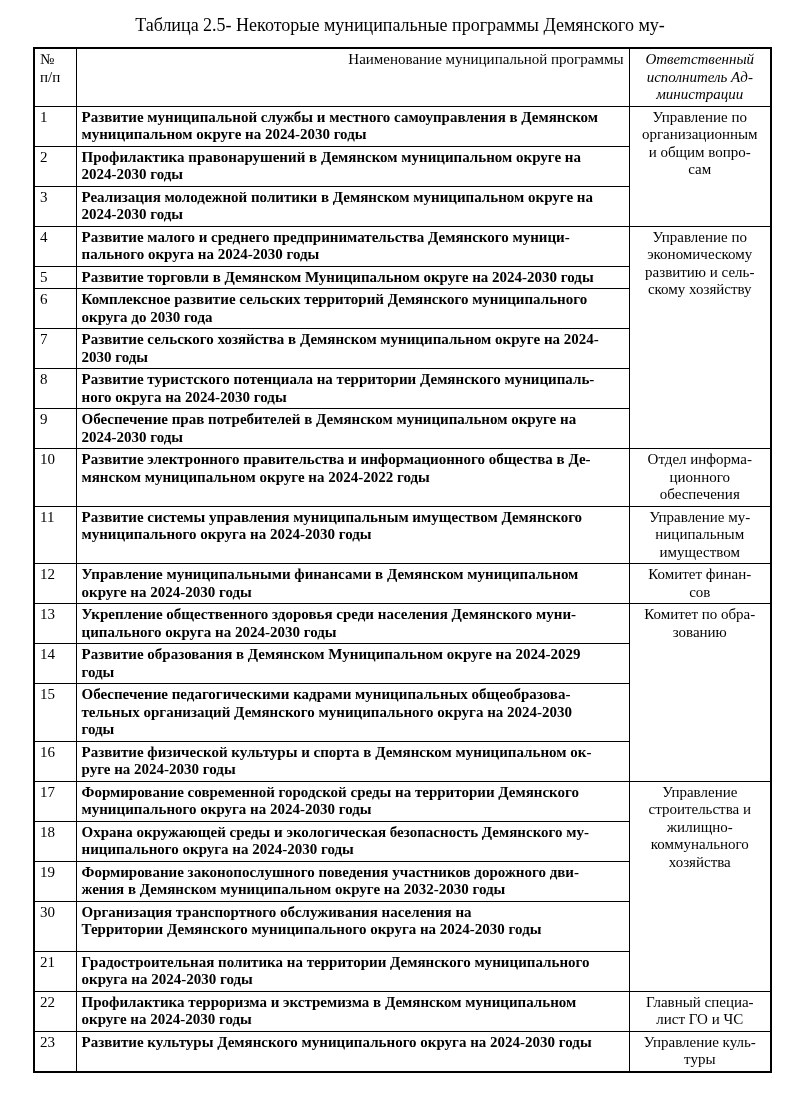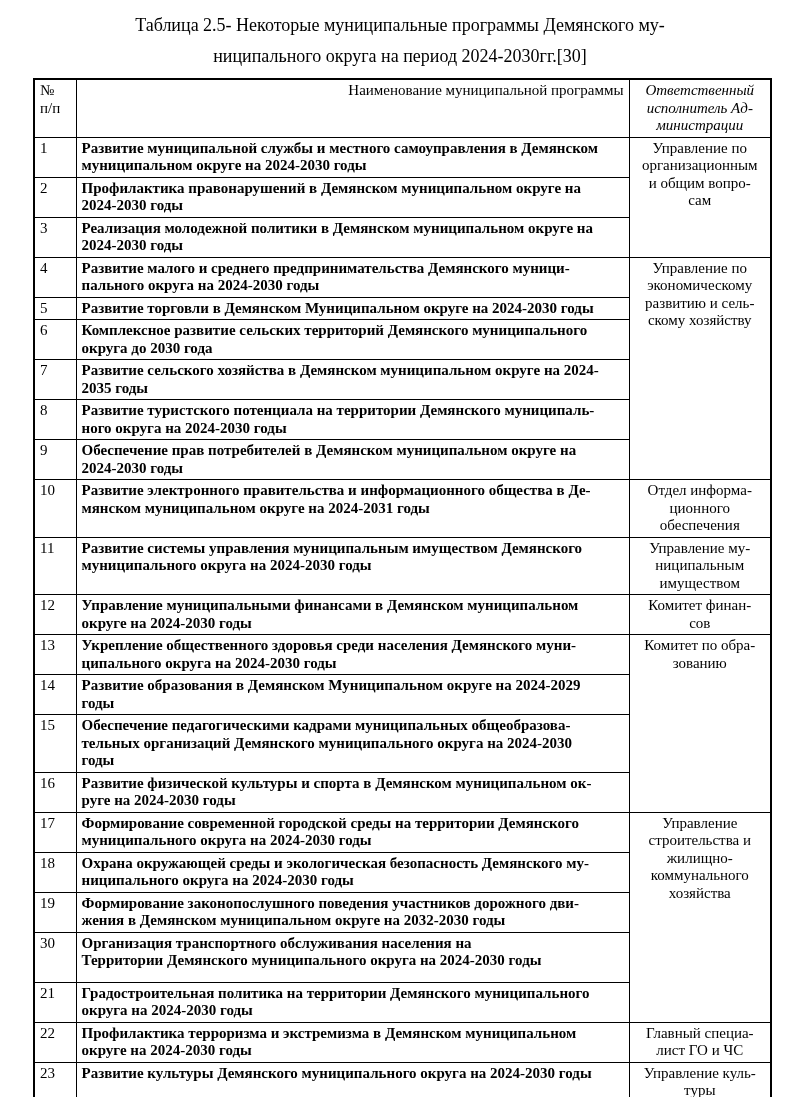--- a/index.html
+++ b/index.html
@@ -52,21 +52,20 @@
   td.exec   { text-align: center; }
   td.pad-extra { padding-bottom: 12px; }
 </style>
 </head>
 <body>
 
 <div class="page">
 
   <div class="caption">
     <div>Таблица 2.5- Некоторые муниципальные программы Демянского му-</div>
-    <div>ниципального округа на период 2024-2030гг.[30]</div>
   </div>
 
   <table class="programs">
     <colgroup>
       <col class="c-num">
         <col class="c-name">
         <col class="c-exec">
     </colgroup>
     <thead>
       <tr>
@@ -112,36 +111,36 @@
         <td class="name">Развитие торговли в Демянском Муниципальном округе на 2024-2030 годы</td>
       </tr>
       <tr>
         <td class="num">6</td>
         <td class="name">Комплексное развитие сельских территорий Демянского муниципального
 округа до 2030 года</td>
       </tr>
       <tr>
         <td class="num">7</td>
         <td class="name">Развитие сельского хозяйства в Демянском муниципальном округе на 2024-
-2035 годы</td>
+2030 годы</td>
       </tr>
       <tr>
         <td class="num">8</td>
         <td class="name">Развитие туристского потенциала на территории  Демянского муниципаль-
 ного округа на 2024-2030 годы</td>
       </tr>
       <tr>
         <td class="num">9</td>
         <td class="name">Обеспечение прав потребителей в Демянском муниципальном округе на
 2024-2030 годы</td>
       </tr>
       <tr>
         <td class="num">10</td>
         <td class="name">Развитие электронного правительства и информационного общества в Де-
-мянском муниципальном округе на 2024-2031 годы</td>
+мянском муниципальном округе на 2024-2022 годы</td>
         <td class="exec">Отдел информа-
 ционного
 обеспечения</td>
       </tr>
       <tr>
         <td class="num">11</td>
         <td class="name">Развитие системы управления муниципальным имуществом Демянского
 муниципального округа на 2024-2030 годы</td>
         <td class="exec">Управление му-
 ниципальным

